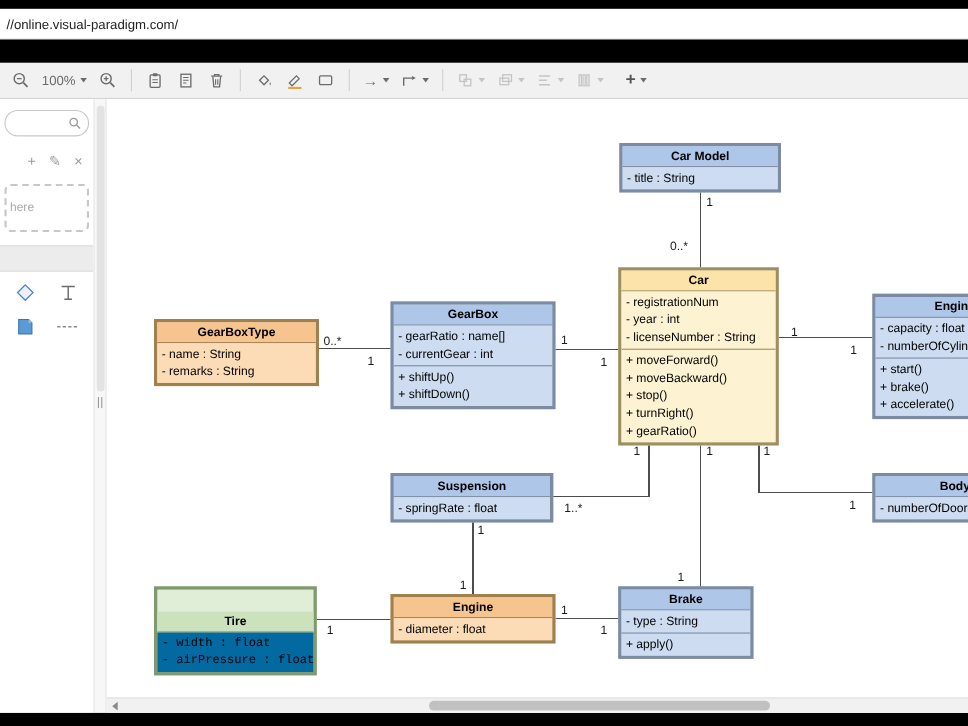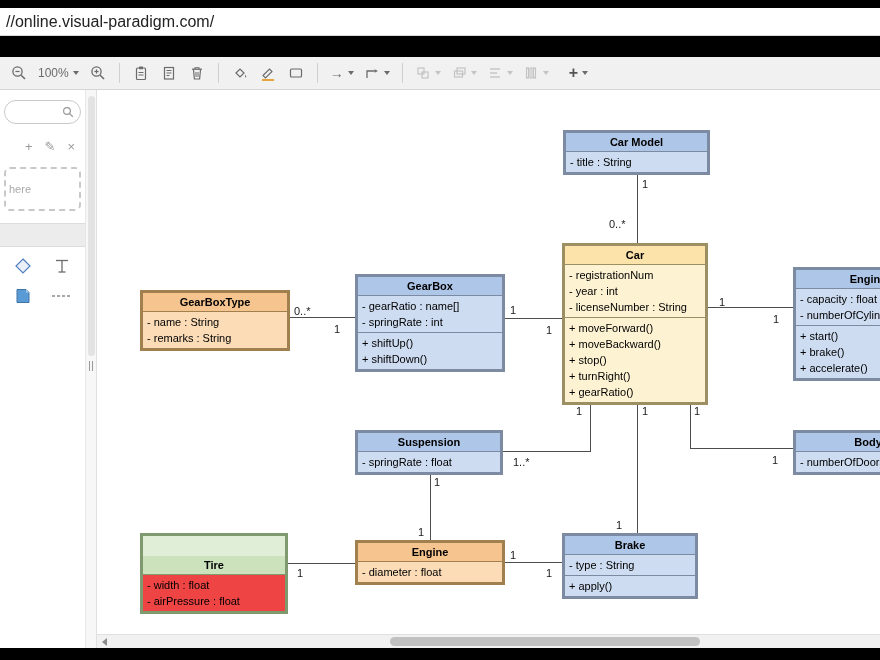--- a/index.html
+++ b/index.html
@@ -1,21 +1,21 @@
 <!DOCTYPE html>
 <html><head>
 <meta charset="utf-8">
 <style>
   *{box-sizing:border-box;margin:0;padding:0}
   html,body{width:880px;height:660px;overflow:hidden;background:#000;
     font-family:"Liberation Sans",sans-serif}
   .screen{width:880px;height:660px;display:flex;flex-direction:column;background:#000}
   .top-bar{height:8px;background:#000}
   .url-bar{height:28px;background:#fff;display:flex;align-items:center;
-    padding-left:6px;font-size:16px;color:#222;border-bottom:1px solid #d9d9d9}
+    padding-left:6px;font-size:12px;color:#222;border-bottom:1px solid #d9d9d9}
   .gap-bar{height:21px;background:#000}
 
   
   .toolbar{height:33px;background:#f1f1f1;border-bottom:1px solid #d5d5d5;
     display:flex;align-items:center;padding:0 6px;gap:2px}
   .tbtn{height:26px;min-width:26px;border:none;background:transparent;cursor:pointer;
     display:flex;align-items:center;justify-content:center;gap:4px;color:#6b6b6b;
     font-size:12px;border-radius:3px;padding:0 4px}
   .tbtn.disabled{color:#c4c4c4}
   .tbtn.disabled svg *{stroke:#c4c4c4}
@@ -290,21 +290,21 @@
             <div class="uml-row">+ moveBackward()</div>
             <div class="uml-row">+ stop()</div>
             <div class="uml-row">+ turnRight()</div>
             <div class="uml-row">+ gearRatio()</div>
           </div>
         </div>
         <div class="uml-class" style="left: 258px; top: 184px; width: 150px; border-color: rgb(124, 139, 161); background: rgb(205, 220, 241);">
           <div class="uml-head" style="background: rgb(174, 198, 232); border-bottom-color: rgb(124, 139, 161);">GearBox</div>
           <div class="uml-sec" style="background: rgb(205, 220, 241); border-top-color: rgb(124, 139, 161);">
             <div class="uml-row">- gearRatio : name[]</div>
-            <div class="uml-row">- springRate : int</div>
+            <div class="uml-row">- currentGear : int</div>
           </div>
           <div class="uml-sec" style="background: rgb(205, 220, 241); border-top-color: rgb(124, 139, 161);">
             <div class="uml-row">+ shiftUp()</div>
             <div class="uml-row">+ shiftDown()</div>
           </div>
         </div>
         <div class="uml-class" style="left: 43px; top: 200px; width: 150px; border-color: rgb(161, 128, 79); background: rgb(251, 220, 183);">
           <div class="uml-head" style="background: rgb(246, 196, 143); border-bottom-color: rgb(161, 128, 79);">GearBoxType</div>
           <div class="uml-sec" style="background: rgb(251, 220, 183); border-top-color: rgb(161, 128, 79);">
             <div class="uml-row">- name : String</div>
@@ -330,32 +330,32 @@
           </div>
         </div>
         <div class="uml-class" style="left: 696px; top: 340px; width: 150px; border-color: rgb(124, 139, 161); background: rgb(205, 220, 241);">
           <div class="uml-head" style="background: rgb(174, 198, 232); border-bottom-color: rgb(124, 139, 161);">Body</div>
           <div class="uml-sec" style="background: rgb(205, 220, 241); border-top-color: rgb(124, 139, 161);">
             <div class="uml-row">- numberOfDoors : int</div>
           </div>
         </div>
         <div class="uml-class" style="left: 43px; top: 443px; width: 148px; border-color: rgb(127, 154, 111); background: rgb(224, 238, 215);">
           <div class="uml-head" style="background: rgb(203, 226, 189); border-bottom-color: rgb(127, 154, 111); margin-top: 20px;">Tire</div>
-          <div class="uml-sec" style="background: #ef4444; border-top-color: rgb(127, 154, 111);">
+          <div class="uml-sec" style="background: #0369a1; border-top-color: rgb(127, 154, 111); font-family: Liberation Mono, monospace;">
             <div class="uml-row">- width : float</div>
             <div class="uml-row">- airPressure : float</div>
           </div>
         </div>
         <div class="uml-class" style="left: 258px; top: 450px; width: 150px; border-color: rgb(161, 128, 79); background: rgb(251, 220, 183);">
           <div class="uml-head" style="background: rgb(246, 196, 143); border-bottom-color: rgb(161, 128, 79);">Engine</div>
           <div class="uml-sec" style="background: rgb(251, 220, 183); border-top-color: rgb(161, 128, 79);">
             <div class="uml-row">- diameter : float</div>
           </div>
         </div>
-        <div class="uml-class" style="left: 465px; top: 443px; width: 136px; border-color: rgb(124, 139, 161); background: rgb(205, 220, 241);">
+        <div class="uml-class" style="left: 465px; top: 443px; width: 123px; border-color: rgb(124, 139, 161); background: rgb(205, 220, 241);">
           <div class="uml-head" style="background: rgb(174, 198, 232); border-bottom-color: rgb(124, 139, 161);">Brake</div>
           <div class="uml-sec" style="background: rgb(205, 220, 241); border-top-color: rgb(124, 139, 161);">
             <div class="uml-row">- type : String</div>
           </div>
           <div class="uml-sec" style="background: rgb(205, 220, 241); border-top-color: rgb(124, 139, 161);">
             <div class="uml-row">+ apply()</div>
           </div>
         </div>
         <span class="mult" style="left: 545px; top: 88px;">1</span>
         <span class="mult" style="left: 512px; top: 128px;">0..*</span>

